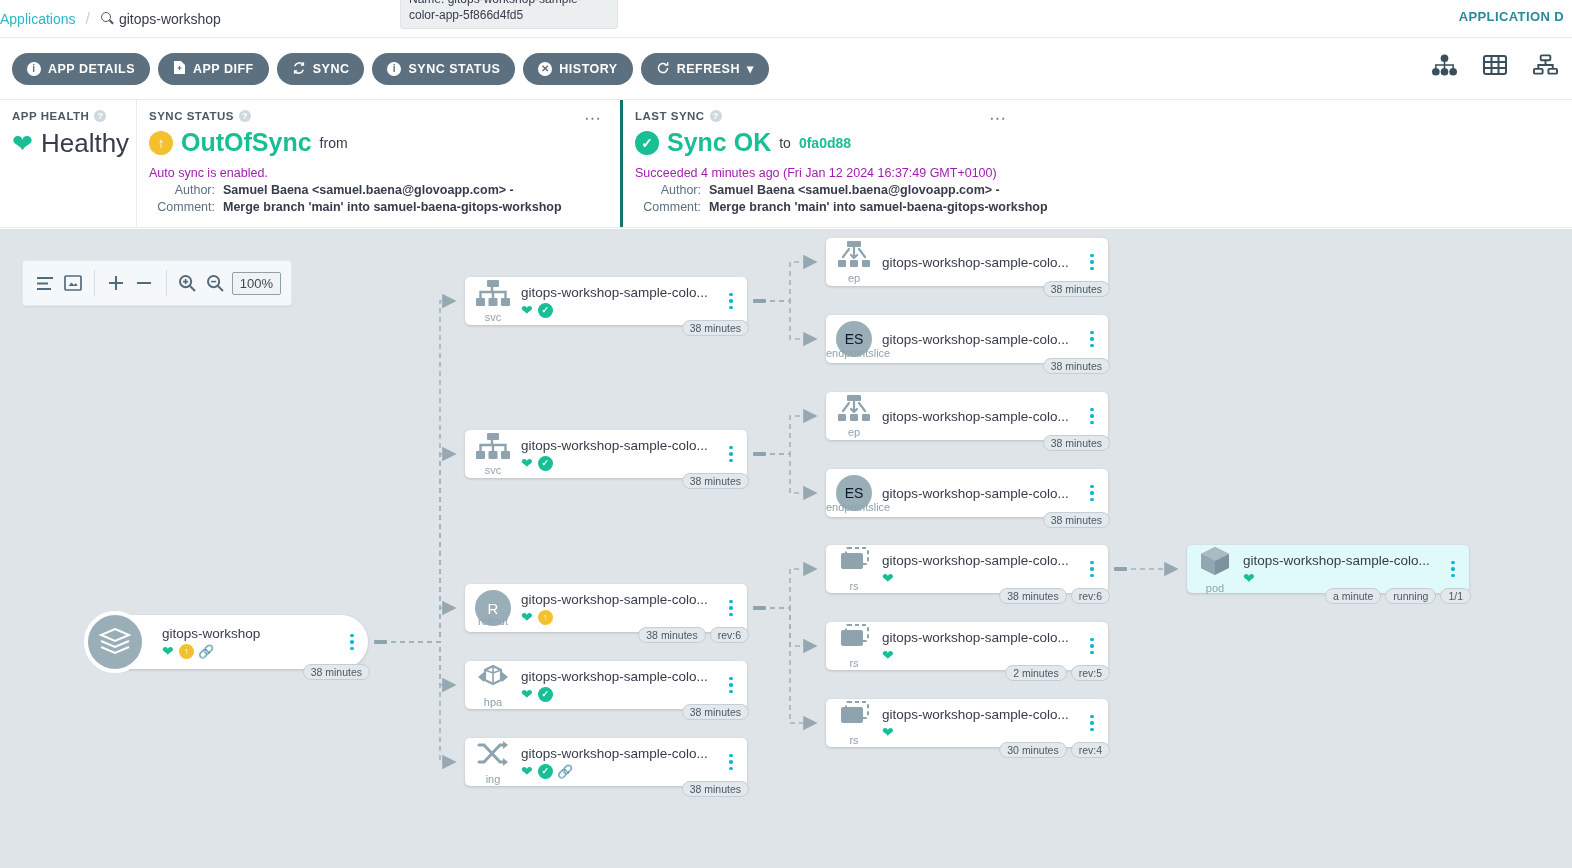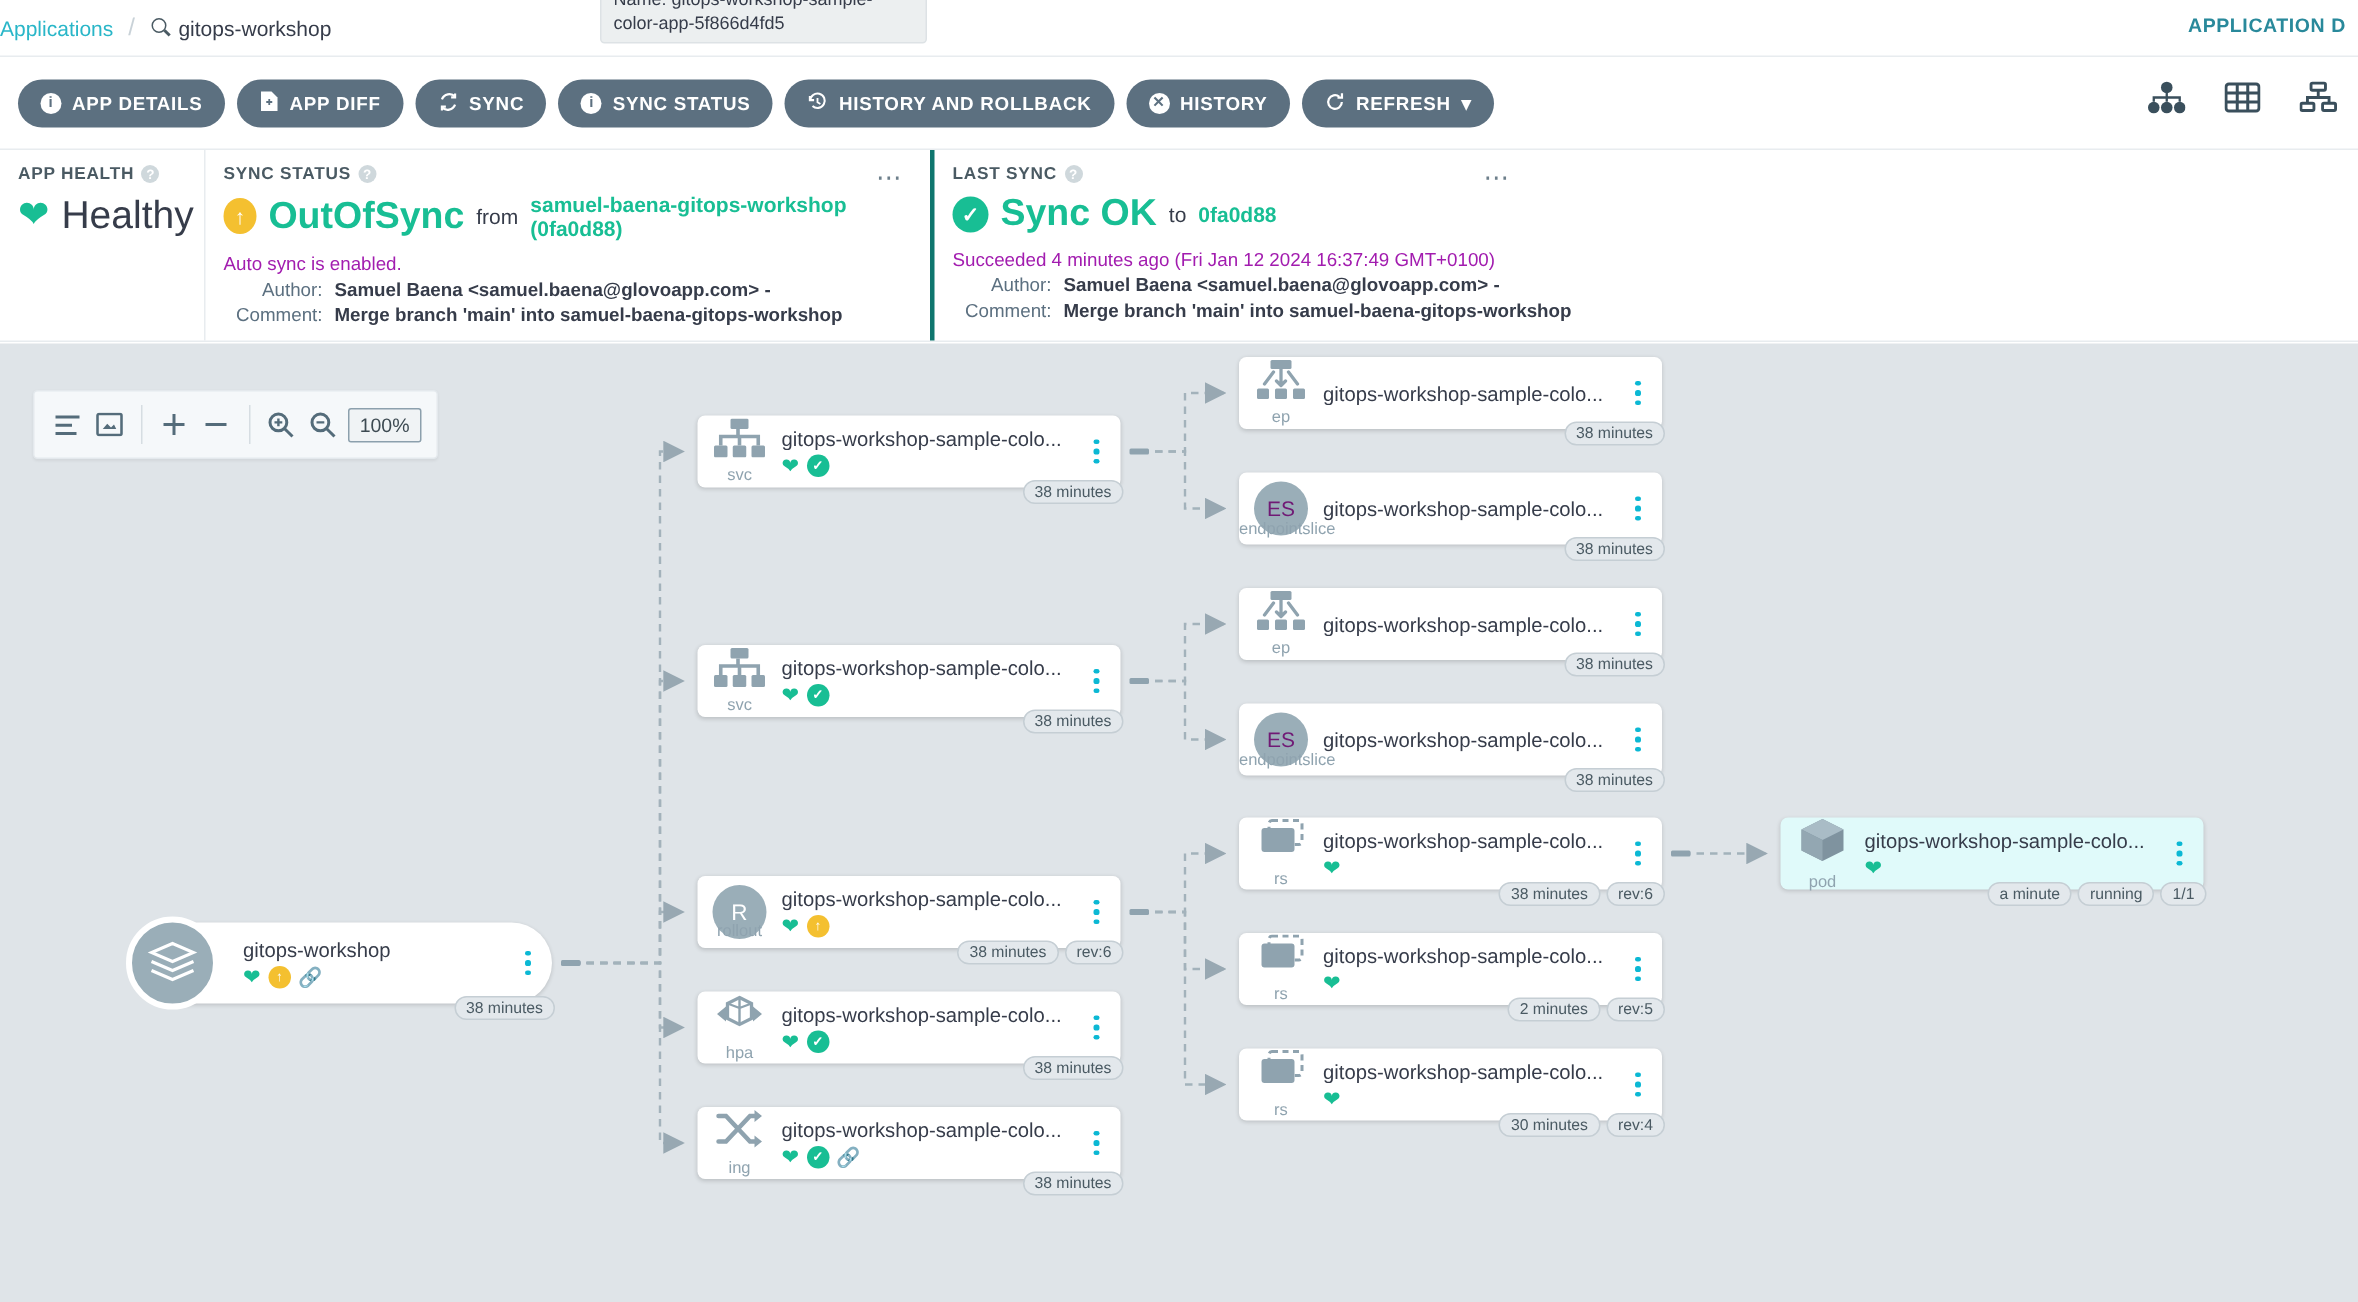--- a/index.html
+++ b/index.html
@@ -181,21 +181,21 @@
     position: absolute; width: 13px; height: 4px; background: #8fa3af; border-radius: 1px;
   }
   .app-circle {
     position: absolute; left: -4px; top: -4px;
     width: 62px; height: 62px; border-radius: 50%; background: #9aaeb8;
     border: 4px solid #fff;
     display: flex; align-items: center; justify-content: center;
   }
   .es-circle {
     width: 36px; height: 36px; border-radius: 50%; background: #9aaeb8;
-    color: #701a75; font-size: 14px; display: flex; align-items: center; justify-content: center;
+    color: #0f172a; font-size: 14px; display: flex; align-items: center; justify-content: center;
   }
   .r-circle {
     width: 36px; height: 36px; border-radius: 50%; background: #9aaeb8;
     color: #fff; font-size: 15px; display: flex; align-items: center; justify-content: center;
   }
 </style>
 </head>
 <body>
 
 <div class="topbar">
@@ -233,30 +233,20 @@
           <path d="M3 14.5v-3h3" stroke="#fff" stroke-width="1.7" fill="none"></path>
         </svg>
     </span>
     <span>SYNC</span>
   </button>
   <button class="tbtn">
     <span class="circ-ic">i</span>
     <span>SYNC STATUS</span>
   </button>
   <button class="tbtn">
-    <span class="ic">
-      <svg width="14" height="14" viewBox="0 0 16 16">
-          <path d="M2.5 7a5.5 5.5 0 1 1 1.7 4" stroke="#fff" stroke-width="1.6" fill="none"></path>
-          <path d="M2.2 3.4v3.2h3.2" stroke="#fff" stroke-width="1.6" fill="none"></path>
-          <path d="M8 5v3.2l2.2 1.3" stroke="#fff" stroke-width="1.4" fill="none"></path>
-        </svg>
-    </span>
-    <span>HISTORY AND ROLLBACK</span>
-  </button>
-  <button class="tbtn">
     <span class="circ-ic">✕</span>
     <span>HISTORY</span>
   </button>
   <button class="tbtn">
     <span class="ic">
       <svg width="14" height="14" viewBox="0 0 16 16">
           <path d="M13.2 8A5.2 5.2 0 1 1 11.3 4" stroke="#fff" stroke-width="1.7" fill="none"></path>
           <path d="M13.3 1.3v3.4H9.9" stroke="#fff" stroke-width="1.7" fill="none"></path>
         </svg>
     </span>
@@ -306,21 +296,20 @@
   <div class="st-col sync">
     <div class="st-label">
       <span>SYNC STATUS</span>
       <span class="qmark">?</span>
     </div>
     <span class="dots-menu">⋯</span>
     <div class="st-value">
       <span class="badge-circle badge-orange">↑</span>
       <span class="big-sync">OutOfSync</span>
       <span class="from-text">from</span>
-      <span class="rev-link">samuel-baena-gitops-workshop (0fa0d88)</span>
     </div>
     <div class="st-sub">Auto sync is enabled.</div>
     <div class="st-kv">
       <span class="st-k">Author:</span>
       <span class="st-v">Samuel Baena &lt;samuel.baena@glovoapp.com&gt; -</span>
     </div>
     <div class="st-kv">
       <span class="st-k">Comment:</span>
       <span class="st-v">Merge branch 'main' into samuel-baena-gitops-workshop</span>
     </div>

